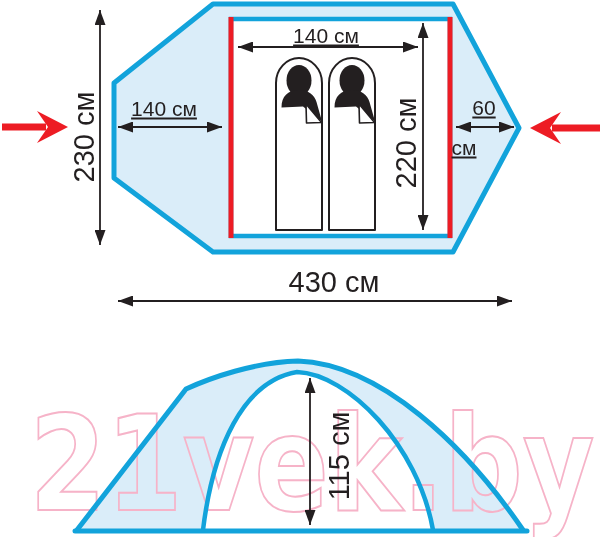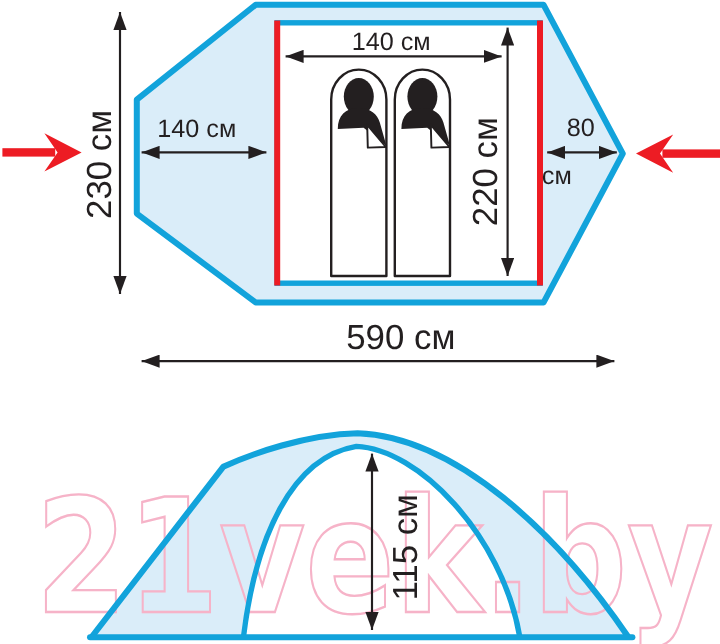--- a/index.html
+++ b/index.html
@@ -12,21 +12,21 @@
   }
   .diagram-svg{position:absolute;left:0;top:0;}
   .dim-label{
     position:absolute;
     color:#231f20;
     white-space:nowrap;
     transform:translate(-50%,-50%);
     line-height:1;
     letter-spacing:0;
   }
-  .dim-label.sm{font-size:21px;}
+  .dim-label.sm{font-size:21px;text-decoration:underline;}
   .dim-label.lg{font-size:29px;}
   .dim-label.vert{transform:translate(-50%,-50%) rotate(-90deg);}
 </style>
 </head>
 <body>
 
 <div class="canvas">
 
   <svg class="diagram-svg" width="600" height="537" viewBox="0 0 600 537">
     <defs>
@@ -88,22 +88,22 @@
       <line x1="310" y1="378" x2="310" y2="525" stroke="#231f20" stroke-width="1.8" marker-start="url(#ah)" marker-end="url(#ah)"></line>
     </g>
   </svg>
 
   <div class="dim-label sm" style="left:326px;top:35px;">140 см</div>
 
   <div class="dim-label lg vert" style="left:406px;top:143px;">220 см</div>
 
   <div class="dim-label sm" style="left:164px;top:108px;">140 см</div>
 
-  <div class="dim-label sm" style="left:484px;top:107px;">80</div>
+  <div class="dim-label sm" style="left:484px;top:107px;">60</div>
   <div class="dim-label sm" style="left:464px;top:147px;">см</div>
 
   <div class="dim-label lg vert" style="left:84px;top:137px;">230 см</div>
 
-  <div class="dim-label lg" style="left:334px;top:282px;">590 см</div>
+  <div class="dim-label lg" style="left:334px;top:282px;">430 см</div>
 
   <div class="dim-label lg vert" style="left:339px;top:456px;">115 см</div>
 
 </div>
 
 </body></html>

